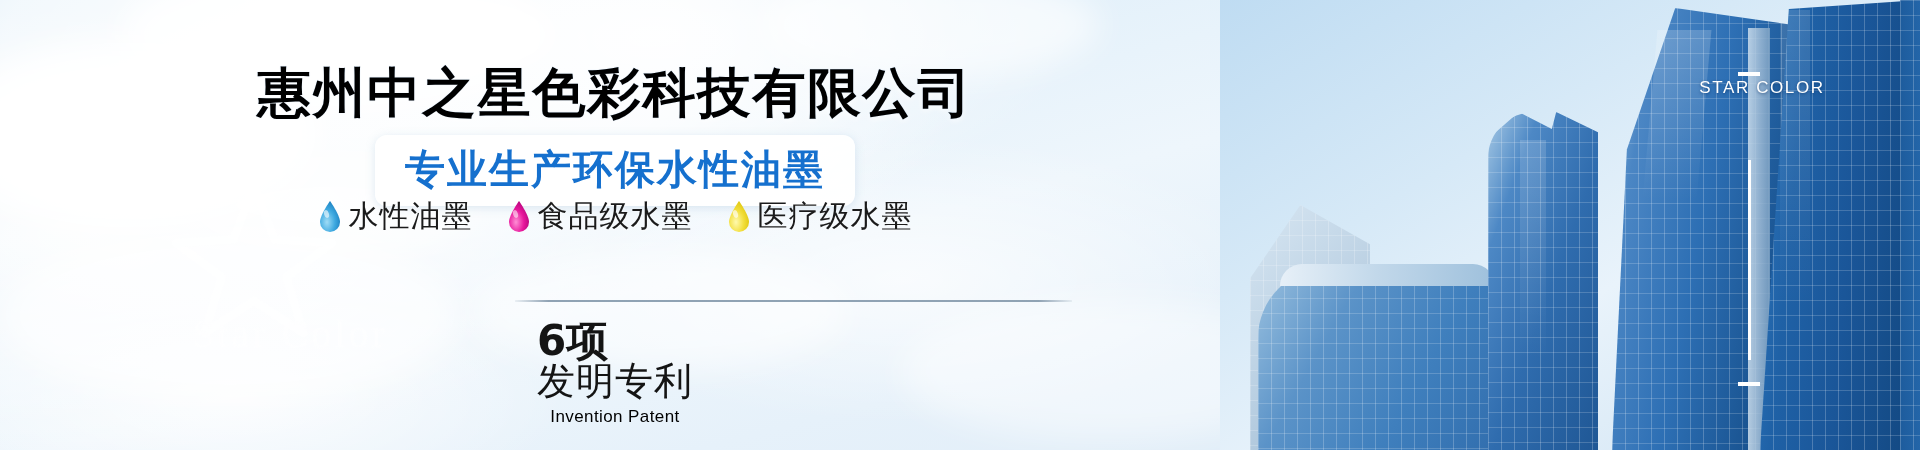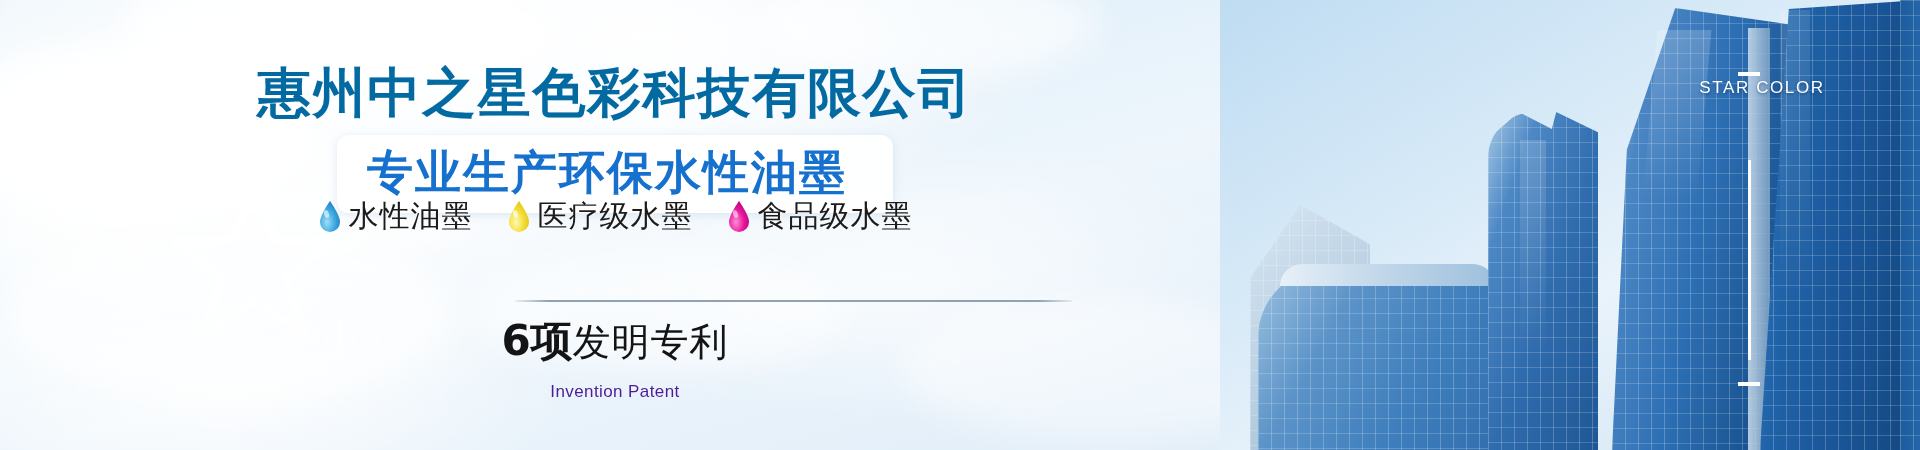--- a/index.html
+++ b/index.html
@@ -111,35 +111,35 @@
   
   .content{position:absolute;left:0;top:0;width:1230px;height:450px;}
 
   .main-title{
     position:absolute;left:0;right:0;top:58px;
     text-align:center;
     font-family:"DejaVu Sans","Liberation Sans",sans-serif;
     font-weight:bold;
     font-size:53px;
     letter-spacing:2px;
-    color:#0369a1;
+    color:#000000;
     white-space:nowrap;
     text-shadow:0 2px 6px rgba(255,255,255,.85), 0 0 1px rgba(21,112,206,.4);
   }
 
   .subtitle-wrap{
     position:absolute;left:0;right:0;top:135px;
     display:flex;justify-content:center;
   }
   .subtitle-pill{
     background:rgba(255,255,255,.93);
     border-radius:12px;
-    padding:7px 46px 9px 30px;
+    padding:7px 30px 9px 30px;
     font-family:"DejaVu Sans","Liberation Sans",sans-serif;
-    font-size:46px;
+    font-size:40px;
     font-weight:bold;
     letter-spacing:2px;
     color:#1570ce;
     white-space:nowrap;
     box-shadow:0 2px 10px rgba(130,170,205,.25);
   }
 
   .features{
     position:absolute;left:0;right:0;top:196px;
     display:flex;justify-content:center;align-items:center;gap:34px;
@@ -158,28 +158,28 @@
   }
 
   .badges{
     position:absolute;left:0;right:0;top:320px;
     display:flex;justify-content:center;align-items:flex-start;gap:20px;
   }
   .badge{display:flex;flex-direction:column;align-items:center;}
   .badge-cn{
     font-family:"DejaVu Sans","Liberation Sans",sans-serif;
     color:#141414;white-space:nowrap;line-height:1;
-    display:flex;align-items:baseline;
+    display:flex;align-items:baseline;flex-direction:column;
   }
   .badge-strong{font-size:42px;font-weight:bold;letter-spacing:0px;}
   .badge-rest{font-size:38px;font-weight:500;letter-spacing:1px;}
   .badge-en{
-    margin-top:20px;
+    margin-top:7px;
     font-family:"Liberation Sans",sans-serif;
-    font-size:17px;color:#4c1d95;letter-spacing:.4px;white-space:nowrap;
+    font-size:17px;color:#000000;letter-spacing:.4px;white-space:nowrap;
   }
 </style>
 </head>
 <body>
 
 <div class="banner">
 
   <div class="sky">
     <div class="cloud c1"></div>
     <div class="cloud c2"></div>
@@ -256,47 +256,47 @@
             </defs>
           <path d="M12 1 C12 1 2 15 2 22 a10 10 0 0 0 20 0 C22 15 12 1 12 1 Z" fill="url(#gBlue)"></path>
           <ellipse cx="8.5" cy="14" rx="2.4" ry="4" fill="rgba(255,255,255,.6)" transform="rotate(-18 8.5 14)"></ellipse>
         </svg>
         <span class="feature-label">水性油墨</span>
       </div>
 
       <div class="feature">
         <svg class="drop" viewBox="0 0 24 33">
           <defs>
+              <radialGradient id="gMag" cx="35%" cy="68%" r="72%">
+            <stop offset="0%" stop-color="#ff8ed5"></stop>
+                <stop offset="55%" stop-color="#e8179c"></stop>
+                <stop offset="100%" stop-color="#b2047a"></stop>
+          </radialGradient>
+            </defs>
+          <path d="M12 1 C12 1 2 15 2 22 a10 10 0 0 0 20 0 C22 15 12 1 12 1 Z" fill="url(#gMag)"></path>
+          <ellipse cx="8.5" cy="14" rx="2.4" ry="4" fill="rgba(255,255,255,.55)" transform="rotate(-18 8.5 14)"></ellipse>
+        </svg>
+        <span class="feature-label">食品级水墨</span>
+      </div>
+
+      <div class="feature">
+        <svg class="drop" viewBox="0 0 24 33">
+          <defs>
               <radialGradient id="gYel" cx="35%" cy="68%" r="72%">
             <stop offset="0%" stop-color="#fff9ae"></stop>
                 <stop offset="55%" stop-color="#f2de3a"></stop>
                 <stop offset="100%" stop-color="#ddc40d"></stop>
           </radialGradient>
             </defs>
           <path d="M12 1 C12 1 2 15 2 22 a10 10 0 0 0 20 0 C22 15 12 1 12 1 Z" fill="url(#gYel)"></path>
           <ellipse cx="8.5" cy="14" rx="2.4" ry="4" fill="rgba(255,255,255,.65)" transform="rotate(-18 8.5 14)"></ellipse>
         </svg>
         <span class="feature-label">医疗级水墨</span>
       </div>
 
-      <div class="feature">
-        <svg class="drop" viewBox="0 0 24 33">
-          <defs>
-              <radialGradient id="gMag" cx="35%" cy="68%" r="72%">
-            <stop offset="0%" stop-color="#ff8ed5"></stop>
-                <stop offset="55%" stop-color="#e8179c"></stop>
-                <stop offset="100%" stop-color="#b2047a"></stop>
-          </radialGradient>
-            </defs>
-          <path d="M12 1 C12 1 2 15 2 22 a10 10 0 0 0 20 0 C22 15 12 1 12 1 Z" fill="url(#gMag)"></path>
-          <ellipse cx="8.5" cy="14" rx="2.4" ry="4" fill="rgba(255,255,255,.55)" transform="rotate(-18 8.5 14)"></ellipse>
-        </svg>
-        <span class="feature-label">食品级水墨</span>
-      </div>
-
     </div>
 
     <div class="divider"></div>
 
     <div class="badges">
 
       <div class="badge">
         <div class="badge-cn">
           <span class="badge-strong">6项</span>
           <span class="badge-rest">发明专利</span>

